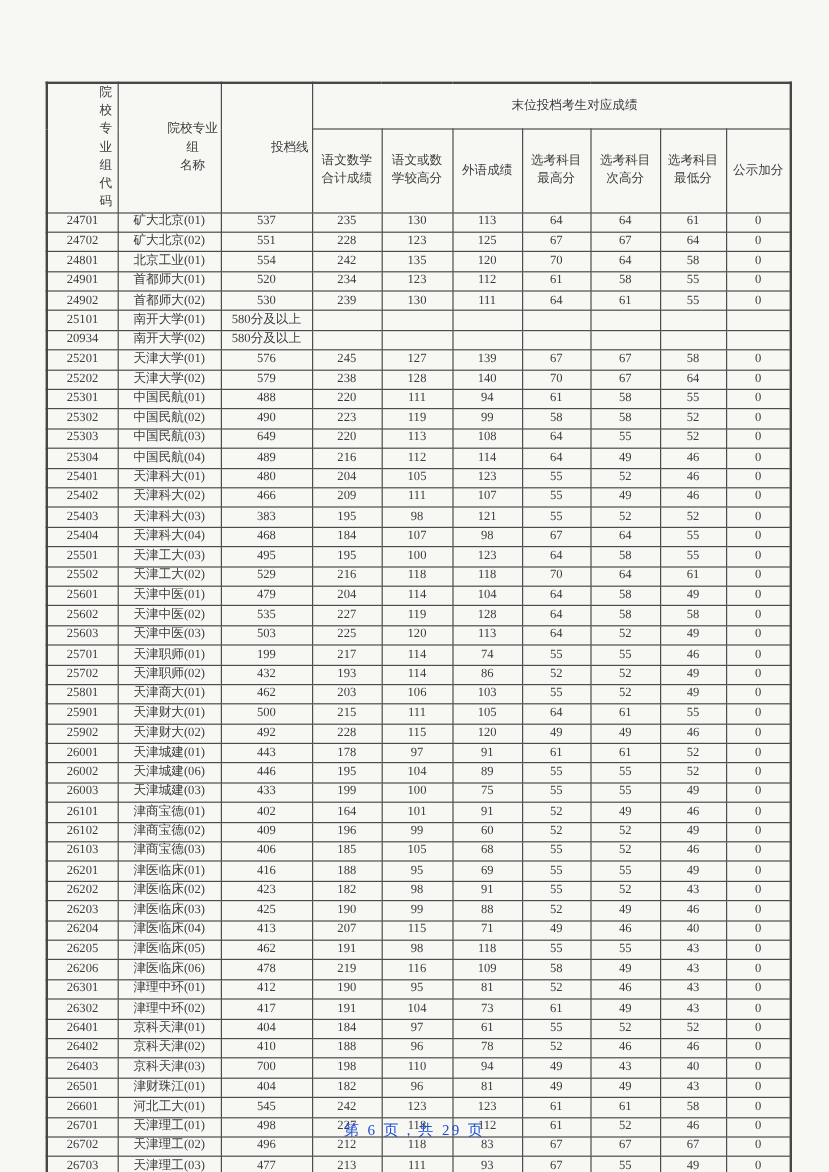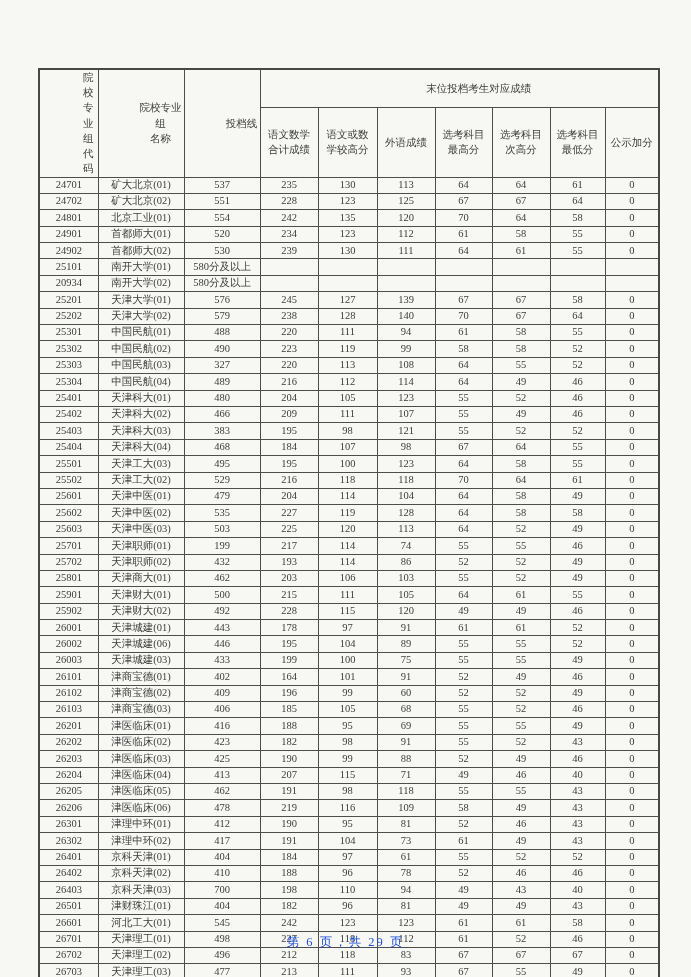--- a/index.html
+++ b/index.html
@@ -238,21 +238,21 @@
           <td>119</td>
           <td>99</td>
           <td>58</td>
           <td>58</td>
           <td>52</td>
           <td>0</td>
         </tr>
         <tr>
           <td>25303</td>
           <td>中国民航(03)</td>
-          <td>327</td>
+          <td>649</td>
           <td>220</td>
           <td>113</td>
           <td>108</td>
           <td>64</td>
           <td>55</td>
           <td>52</td>
           <td>0</td>
         </tr>
         <tr>
           <td>25304</td>

